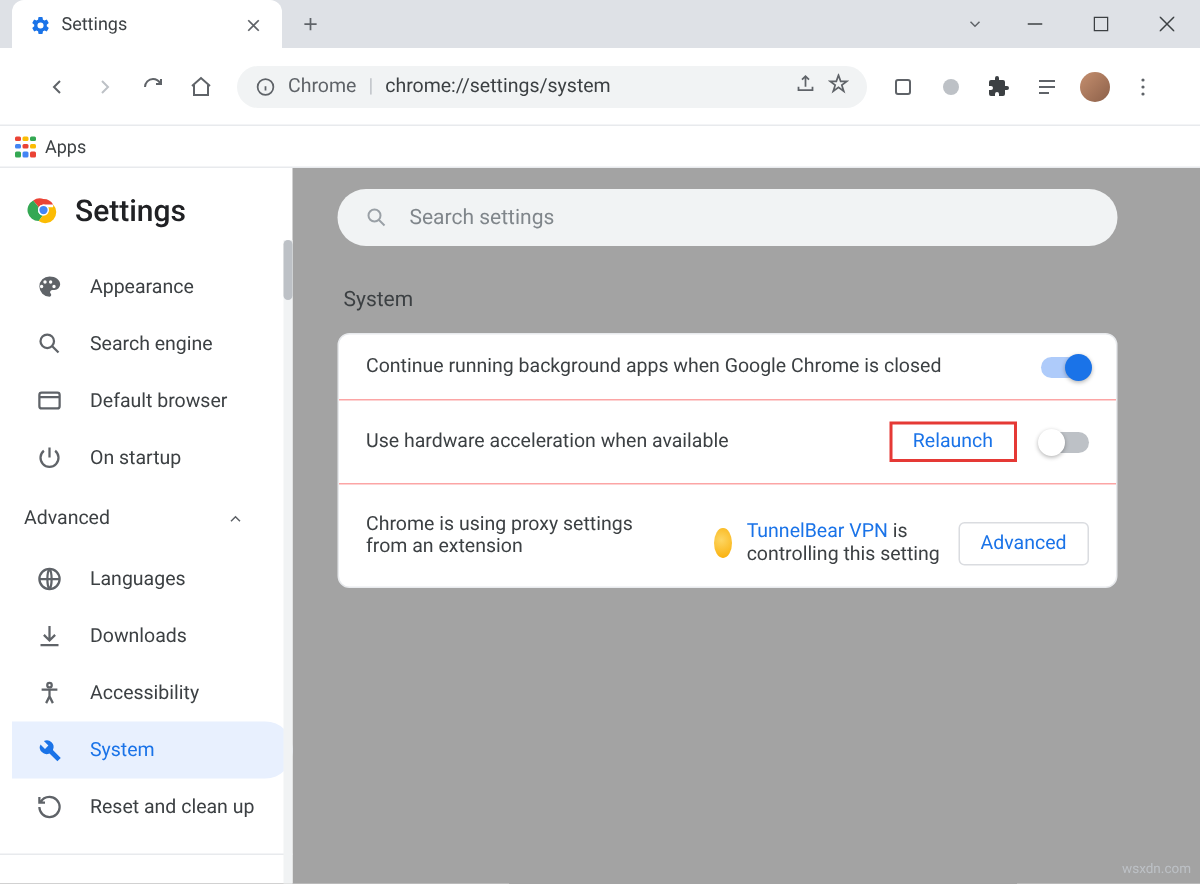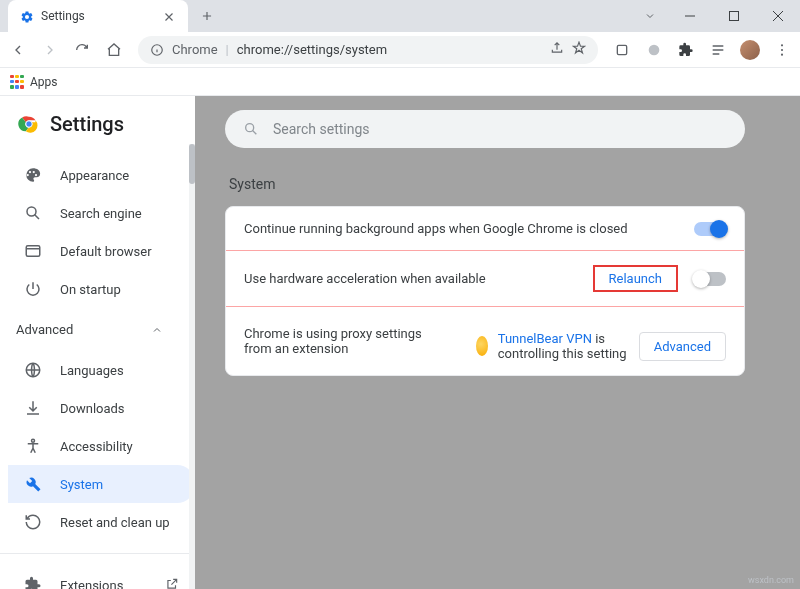--- a/index.html
+++ b/index.html
@@ -11,21 +11,21 @@
     .tab-title { font-size: 12px; color: #3c4043; flex: 1; }
     .tab-close { width: 14px; height: 14px; color: #5f6368; cursor: pointer; }
     .newtab { width: 26px; height: 26px; display: flex; align-items: center; justify-content: center; margin-left: 6px; cursor: pointer; }
     .newtab svg { width: 14px; height: 14px; color: #5f6368; }
     .titlebar-spacer { flex: 1; }
     .win-controls { display: flex; }
     .win-btn { width: 44px; height: 32px; display: flex; align-items: center; justify-content: center; cursor: pointer; }
     .win-btn svg { width: 10px; height: 10px; color: #3c4043; }
     .chevdown { width: 36px; height: 32px; display: flex; align-items: center; justify-content: center; }
     
-    .toolbar { height: 36px; display: flex; align-items: center; padding: 0 4px; gap: 4px; background: #fff; border-bottom: 1px solid #e8eaed; }
+    .toolbar { height: 52px; display: flex; align-items: center; padding: 0 24px; gap: 4px; background: #fff; border-bottom: 1px solid #e8eaed; }
     .nav-btn { width: 28px; height: 28px; display: flex; align-items: center; justify-content: center; border-radius: 50%; cursor: pointer; }
     .nav-btn svg { width: 16px; height: 16px; color: #5f6368; }
     .nav-btn.disabled svg { color: #bdc1c6; }
     .omnibox { flex: 1; height: 28px; background: #f1f3f4; border-radius: 14px; display: flex; align-items: center; padding: 0 12px; gap: 8px; margin: 0 6px; }
     .omnibox svg { width: 14px; height: 14px; color: #5f6368; }
     .omni-prefix { font-size: 13px; color: #5f6368; }
     .omni-sep { color: #bdc1c6; font-size: 13px; }
     .omni-url { font-size: 13px; color: #3c4043; flex: 1; }
     .ext-btn { width: 28px; height: 28px; display: flex; align-items: center; justify-content: center; cursor: pointer; }
     .ext-btn svg { width: 16px; height: 16px; color: #5f6368; }

